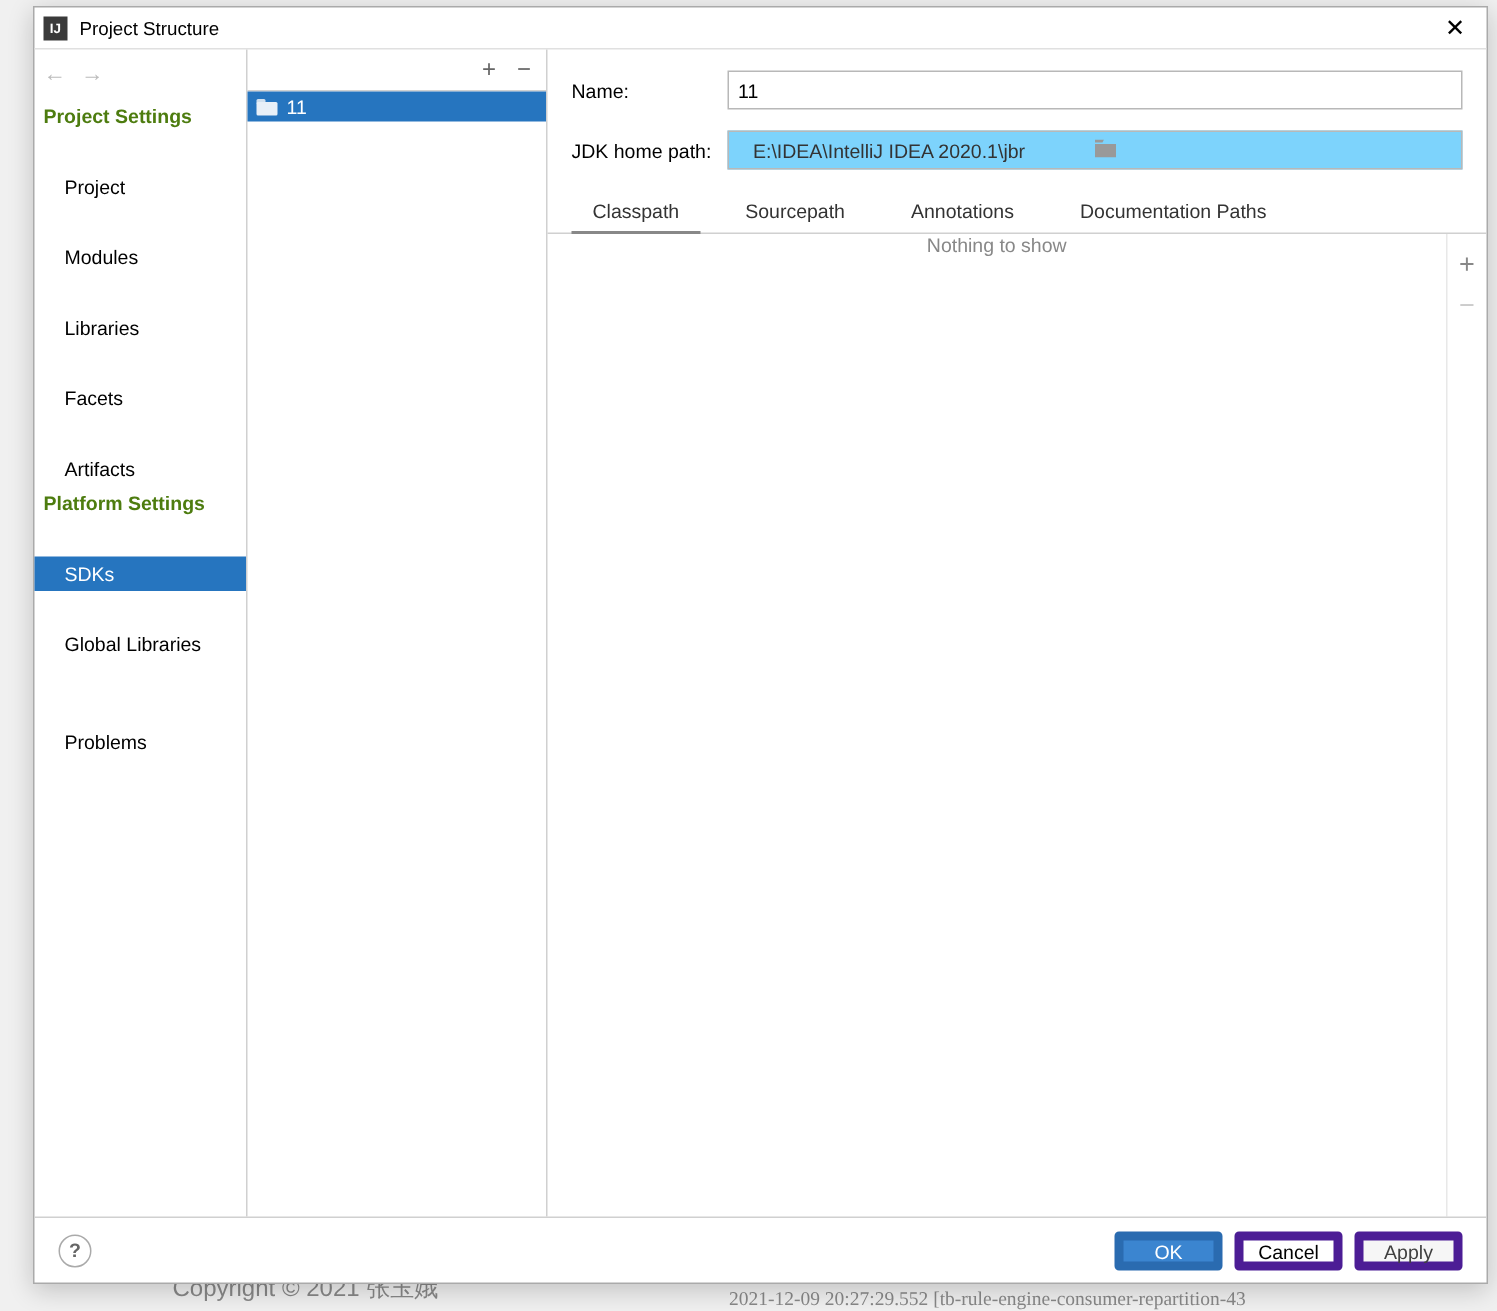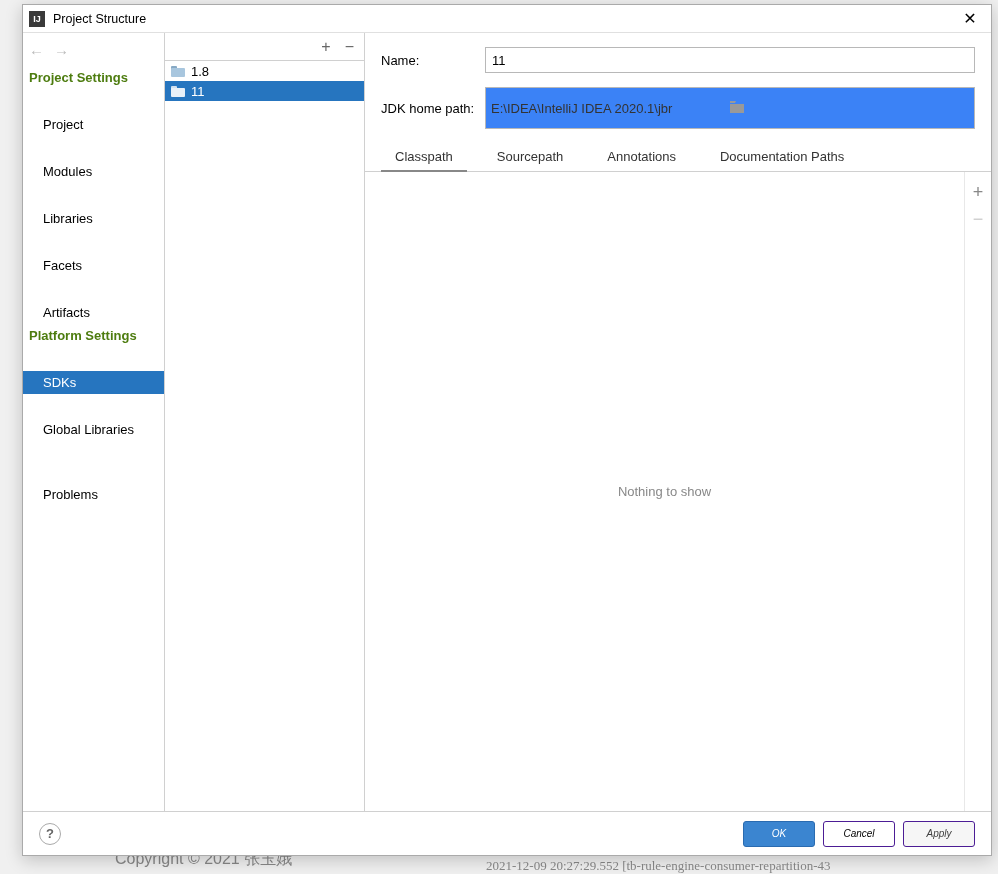--- a/index.html
+++ b/index.html
@@ -30,37 +30,37 @@
     .folder-icon { display:inline-block; width:14px; height:11px; margin-right:6px; position:relative; }
     .folder-icon::before { content:''; position:absolute; top:0; left:0; width:6px; height:3px; background:#87a9c4; border-radius:1px 1px 0 0;}
     .folder-icon::after { content:''; position:absolute; top:2px; left:0; width:14px; height:9px; background:#a8c6de; border-radius:1px;}
     .sdk-item.selected .folder-icon::before { background:#d0e0ef;}
     .sdk-item.selected .folder-icon::after { background:#e8f0f8;}
     
     .detail-panel { flex: 1; display: flex; flex-direction: column; padding: 14px 0 0 0; }
     .form-row { display: flex; align-items: center; padding: 0 16px 14px 16px; font-size: 13px; justify-content: space-between; }
     .form-label { width: 104px; }
     .form-input { flex: 1; height: 26px; border: 1px solid #b8b8b8; padding: 0 6px; font-size: 13px; background:#fff; }
-    .path-input-wrap { flex: 1; display: flex; align-items: center; height: 42px; border: 1px solid #b8b8b8; background: #3b82f6; padding: 0 5px; }
+    .path-input-wrap { flex: 1; display: flex; align-items: center; height: 26px; border: 1px solid #b8b8b8; background: #7dd3fc; padding: 0 16px; }
     .path-input-wrap span { flex:1; color:#333; font-size:13px; }
     .browse-icon { color:#888; cursor:pointer; }
     
     .tabs-row { display: flex; border-bottom: 1px solid #d0d0d0; padding-left: 16px; font-size: 13px; gap: 16px; }
     .tab { padding: 6px 14px; cursor: pointer; color: #333; }
     .tab.active { border-bottom: 2px solid #888; margin-bottom:-1px; }
     
     .classpath-area { flex: 1; display: flex; }
-    .classpath-list { flex: 1; border-right: 1px solid #e8e8e8; display:flex; align-items:center; justify-content:center; color:#888; font-size:13px; }
+    .classpath-list { flex: 1; border-right: 1px solid #e8e8e8; display:flex; align-items:flex-start; justify-content:center; color:#888; font-size:13px; }
     .classpath-side { width: 26px; display:flex; flex-direction:column; align-items:center; padding-top:10px; gap:6px; color:#888; font-size:18px; }
     .classpath-side span { cursor:pointer; }
     
     .footer { height: 44px; border-top: 1px solid #d0d0d0; display: flex; align-items: center; padding: 0 16px; }
     .help-icon { width:22px; height:22px; border:1px solid #aaa; border-radius:50%; display:flex; align-items:center; justify-content:center; color:#666; font-weight:bold; font-size:13px; cursor:pointer; }
     .footer-buttons { margin-left:auto; display:flex; gap:8px; }
-    .btn { min-width:72px; height:26px; border:1px solid #4c1d95; background:#fff; font-size:10px; cursor:pointer; border-radius:3px;font-style:italic; }
+    .btn { min-width:72px; height:26px; border:6px solid #4c1d95; background:#fff; font-size:13px; cursor:pointer; border-radius:3px; }
     .btn.primary { background:#3b85d0; color:#fff; border-color:#2a6bb0; }
     .btn.disabled { color:#404040; background:#f6f6f6; cursor:default; }
     
     .bg-fragment { position:absolute; font-size:16px; color:#888; }
     .watermark { position:absolute; right:6px; bottom:20px; font-size:14px; color:rgba(120,120,120,0.55); }
   </style>
 </head>
 <body>
 
 <div class="bg-fragment" style="left:115px; bottom:4px;">Copyright © 2021 张玉娥</div>
@@ -95,24 +95,20 @@
           <div class="sidebar-item">Problems</div>
         </div>
     </div>
 
     <div class="middle-panel">
       <div class="middle-toolbar">
         <span>+</span>
         <span>−</span>
       </div>
       <div class="sdk-list" id="sdk-list">
-          <div class="sdk-item">
-            <span class="folder-icon"></span>
-            <span>1.8</span>
-          </div>
           <div class="sdk-item selected">
             <span class="folder-icon"></span>
             <span>11</span>
           </div>
         </div>
     </div>
 
     <div class="detail-panel">
       <div class="form-row">
         <div class="form-label">Name:</div>

